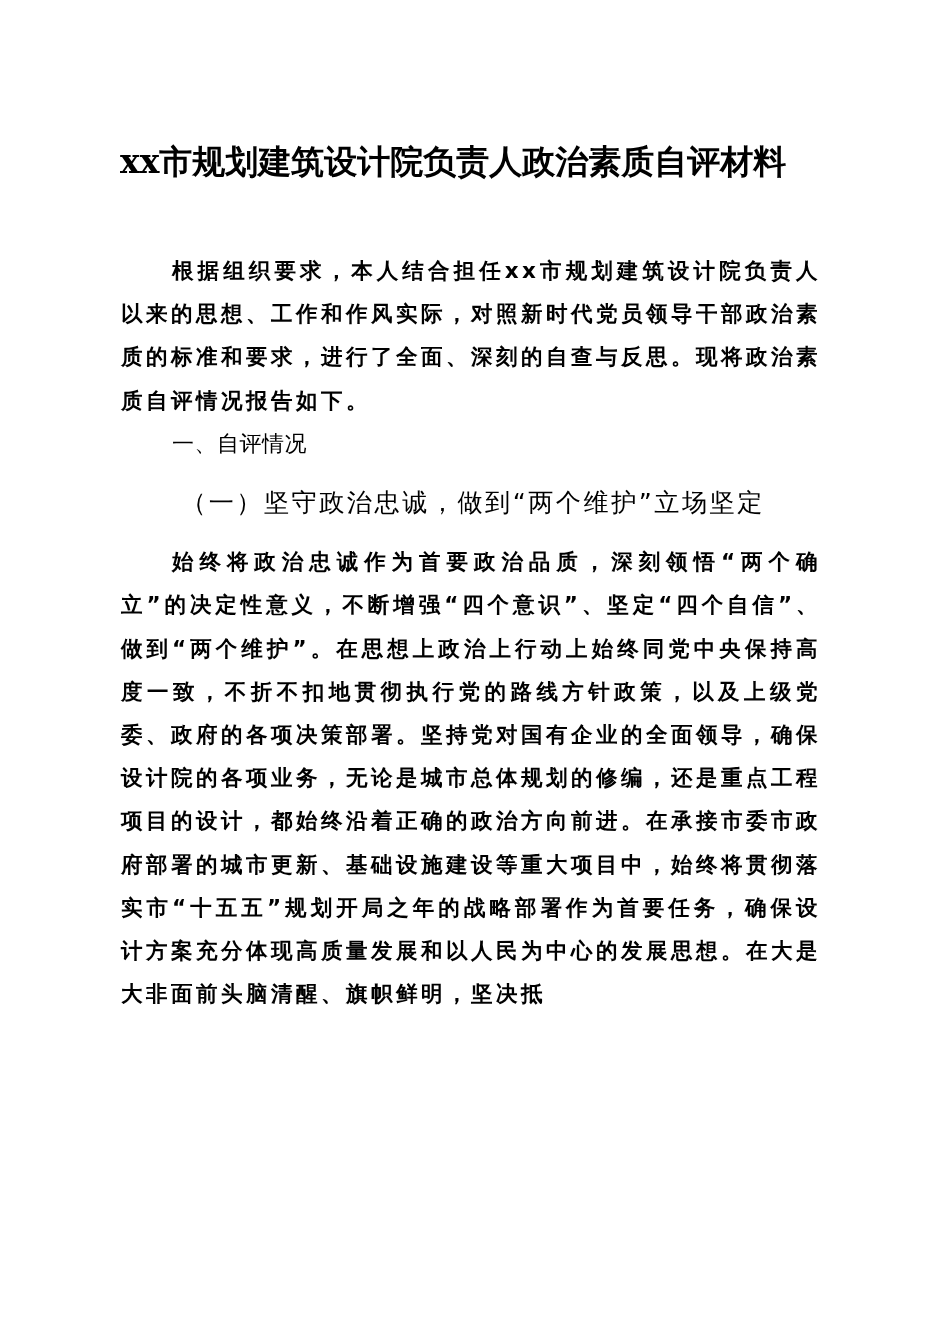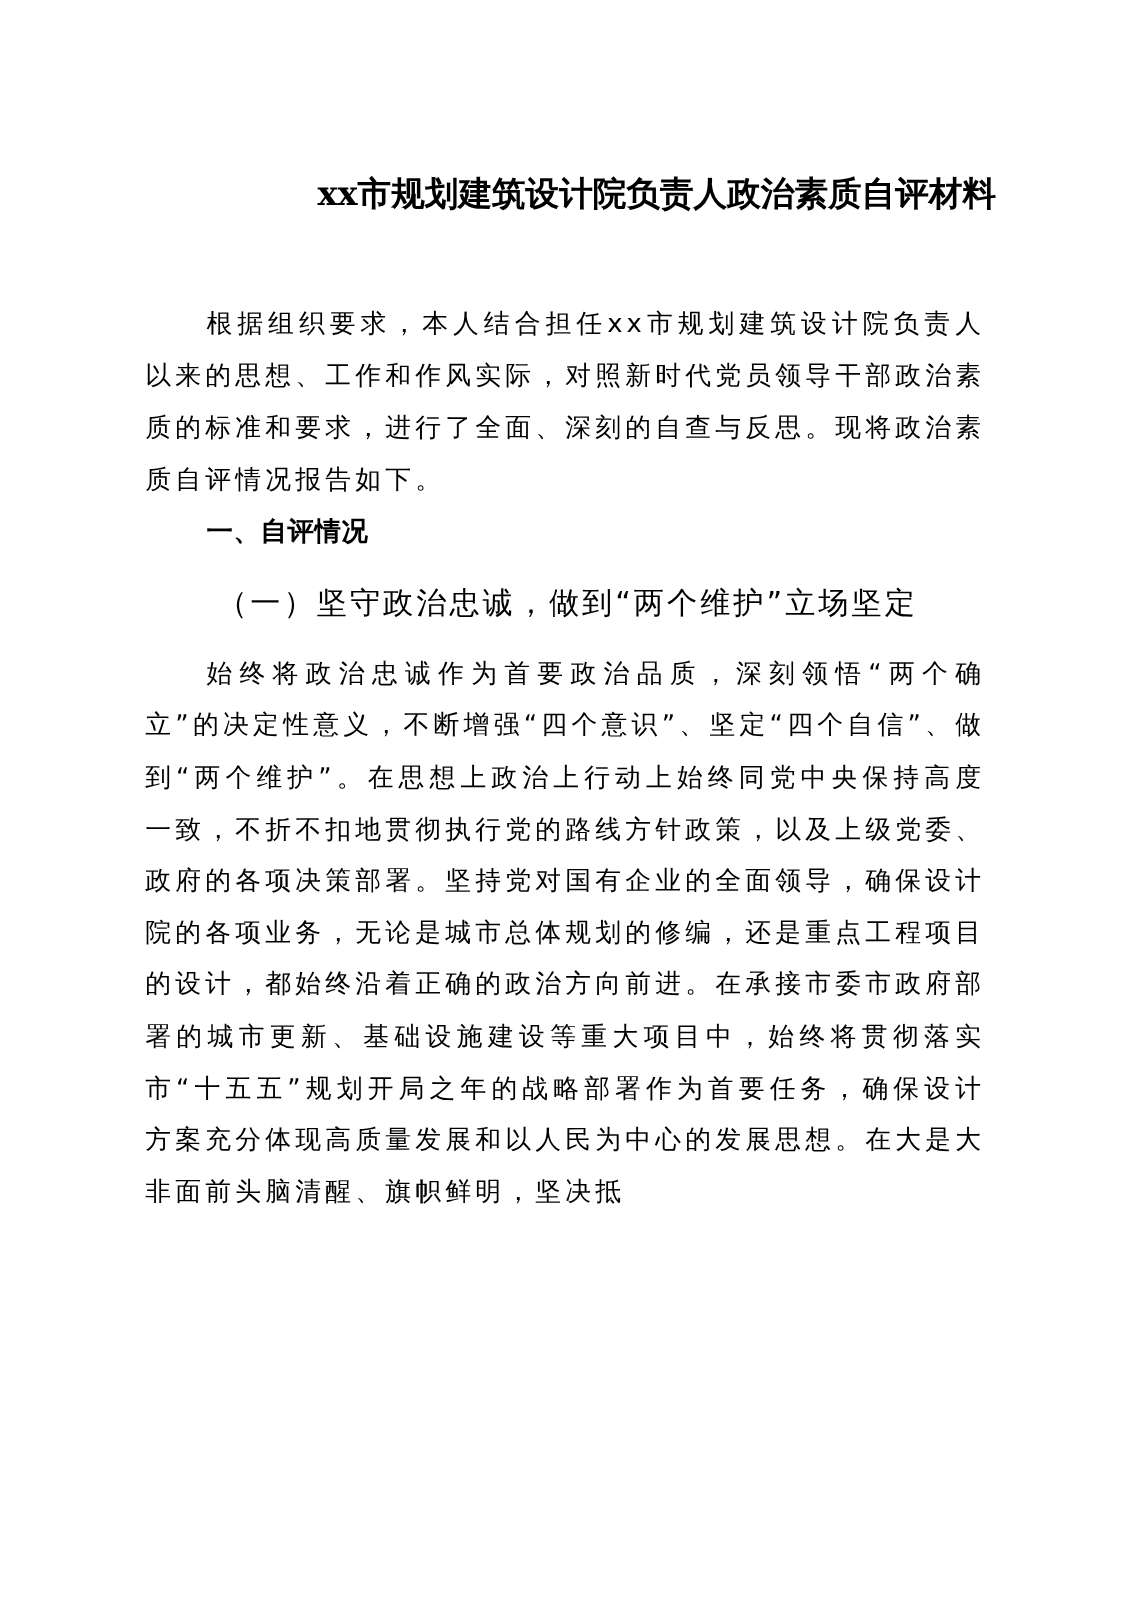--- a/index.html
+++ b/index.html
@@ -20,52 +20,52 @@
       top: 0;
       width: 950px;
       height: 1344px;
       background: #ffffff;
     }
     .title {
       position: absolute;
       left: 120px;
       top: 138px;
       width: 710px;
-      text-align: right;
+      text-align: left;
       font-family: "DejaVu Serif", "Liberation Serif", serif;
       font-weight: bold;
-      font-size: 28px;
+      font-size: 33px;
       line-height: 48px;
       letter-spacing: 0px;
       margin: 0;
     }
     .body {
       position: absolute;
       left: 121px;
       top: 249px;
       width: 700px;
       font-family: "DejaVu Sans", "Liberation Sans", sans-serif;
       font-size: 21.5px;
       line-height: 43.2px;
     }
     .para {
       margin: 0;
       text-indent: 51px;
       text-align: justify;
       text-align-last: left;
       letter-spacing: 3.5px;
-      font-weight: normal;
+      font-weight: bold;
     }
     .h1 {
       margin: 0;
       text-indent: 51px;
       font-family: "DejaVu Sans", "Liberation Sans", sans-serif;
       font-size: 22px;
       letter-spacing: 0.5px;
-      font-weight: bold;
+      font-weight: normal;
     }
     .h2 {
       margin: 16px;
       text-indent: 44px;
       letter-spacing: 2.5px;
       font-weight: normal;
     }
   </style>
 </head>
 <body>

